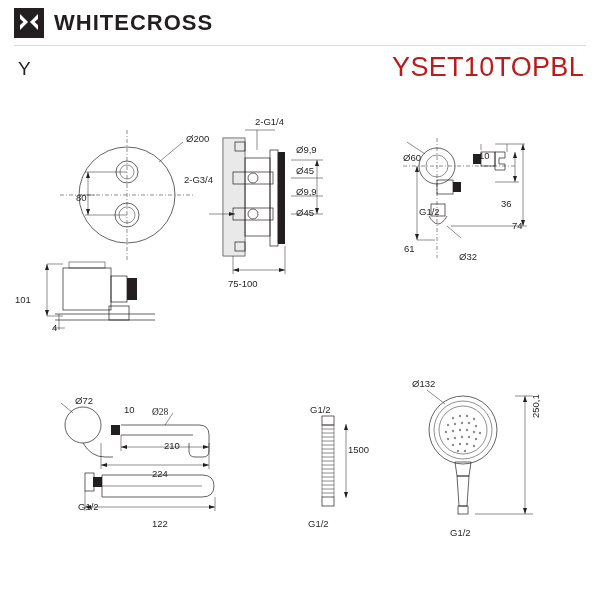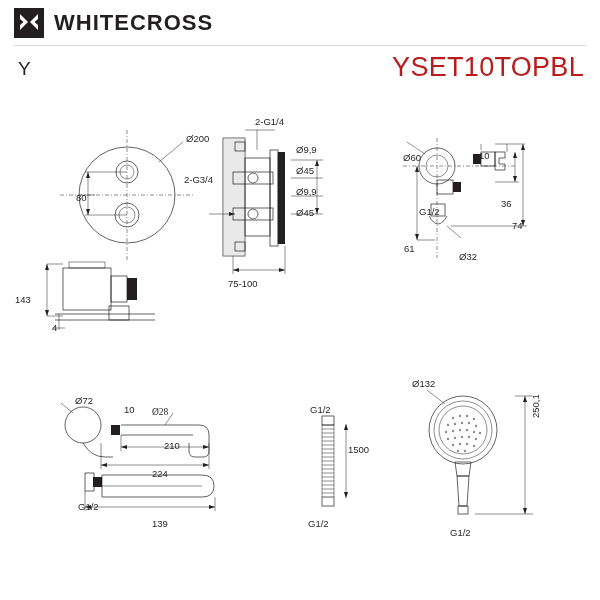--- a/index.html
+++ b/index.html
@@ -153,21 +153,21 @@
 
     <line class="ln-thin" x1="12" y1="14" x2="12" y2="66"></line>
     <path class="fillblk" d="M12 14 l-2 6 l4 0 z"></path>
     <path class="fillblk" d="M12 66 l-2 -6 l4 0 z"></path>
     <line class="ln-thin" x1="12" y1="14" x2="28" y2="14"></line>
     <line class="ln-thin" x1="12" y1="66" x2="28" y2="66"></line>
 
     <line class="ln-thin" x1="18" y1="78" x2="30" y2="78"></line>
     <line class="ln-thin" x1="24" y1="64" x2="24" y2="80"></line>
   </svg>
-  <div class="lbl" style="left:15px;top:294px;">143</div>
+  <div class="lbl" style="left:15px;top:294px;">101</div>
   <div class="lbl" style="left:52px;top:322px;">4</div>
 
   <svg style="position:absolute;left:395px;top:130px;" width="180" height="150">
     <line class="dash" x1="8" y1="36" x2="120" y2="36"></line>
     <line class="dash" x1="42" y1="8" x2="42" y2="128"></line>
 
     <circle class="ln" cx="42" cy="36" r="18"></circle>
     <circle class="ln-thin" cx="42" cy="36" r="11"></circle>
 
     <line class="ln-thin" x1="30" y1="24" x2="12" y2="12"></line>
@@ -250,21 +250,21 @@
     </g>
     <path class="fillblk" d="M30 122 l6 -2 l0 4 z"></path>
     <path class="fillblk" d="M160 122 l-6 -2 l0 4 z"></path>
   </svg>
   <div class="lbl" style="left:75px;top:395px;">Ø72</div>
   <div class="lbl" style="left:124px;top:404px;">10</div>
   <div class="lbl" style="left:152px;top:407px;font-family:Liberation Serif, serif;">Ø28</div>
   <div class="lbl" style="left:152px;top:440px;margin-left:12px;">210</div>
   <div class="lbl" style="left:152px;top:468px;">224</div>
   <div class="lbl" style="left:78px;top:501px;">G1/2</div>
-  <div class="lbl" style="left:152px;top:518px;">139</div>
+  <div class="lbl" style="left:152px;top:518px;">122</div>
 
   <svg style="position:absolute;left:308px;top:410px;" width="60" height="110">
 
     <rect class="ln" x="14" y="6" width="12" height="9"></rect>
 
     <g class="ln-thin">
       <path d="M14 15 l12 0 M14 19 l12 0 M14 23 l12 0 M14 27 l12 0 M14 31 l12 0 M14 35 l12 0 M14 39 l12 0 M14 43 l12 0 M14 47 l12 0 M14 51 l12 0 M14 55 l12 0 M14 59 l12 0 M14 63 l12 0 M14 67 l12 0 M14 71 l12 0 M14 75 l12 0 M14 79 l12 0 M14 83 l12 0"></path>
       <line x1="14" y1="15" x2="14" y2="87"></line>
       <line x1="26" y1="15" x2="26" y2="87"></line>
     </g>

